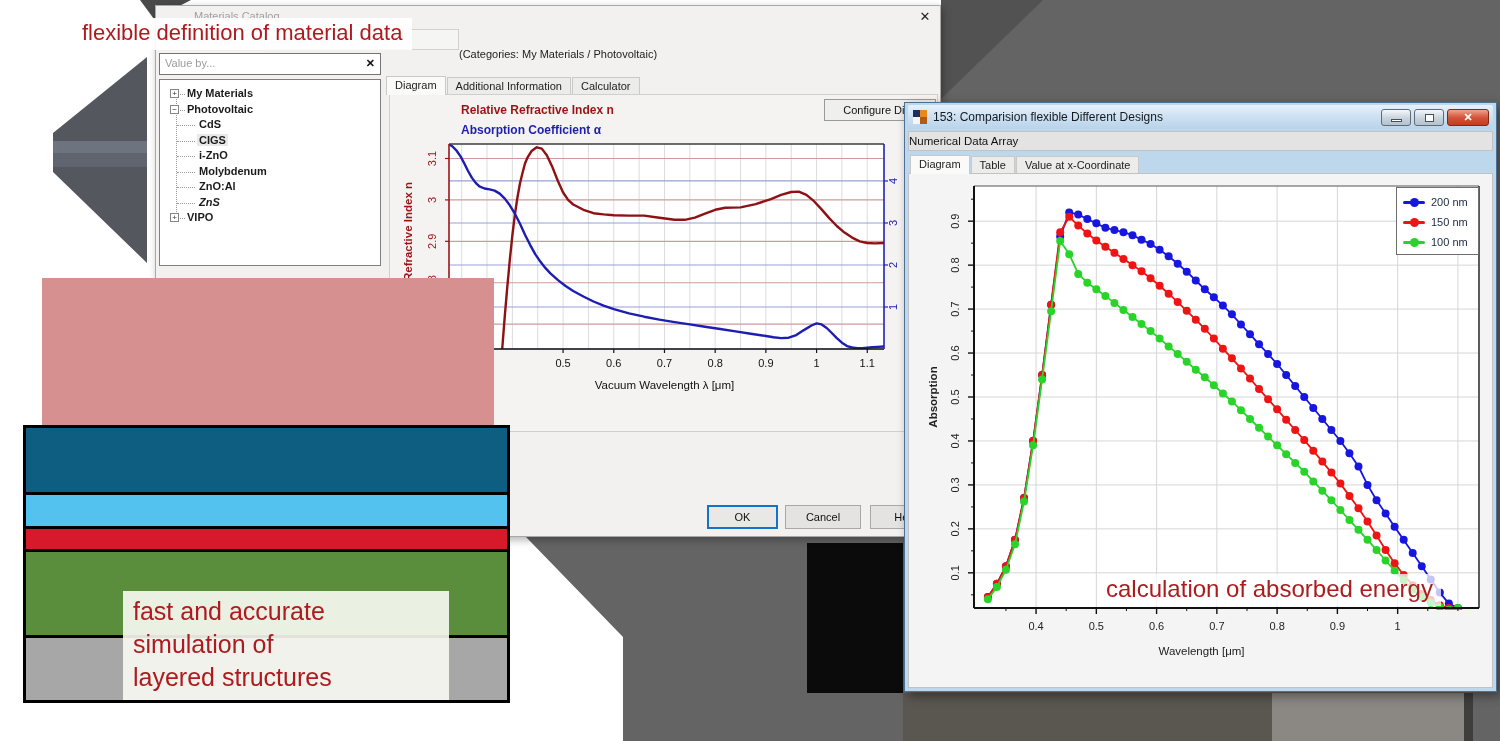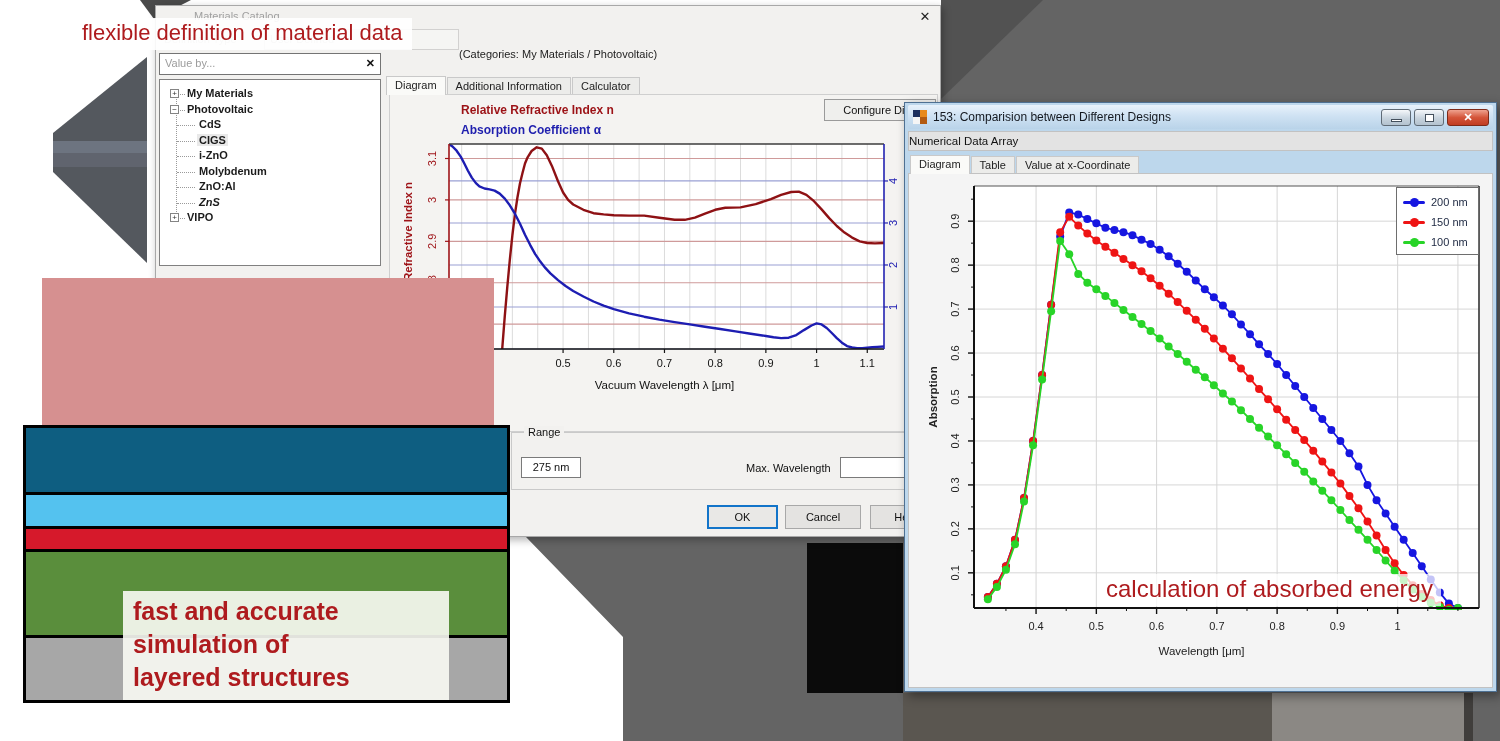--- a/index.html
+++ b/index.html
@@ -50,21 +50,21 @@
   .btn{position:absolute;height:24px;background:#e4e3e1;border:1px solid #a8a8a8;font-size:11px;
        text-align:center;line-height:22px;color:#111;}
   .btn.focus{border:2px solid #1274c9;line-height:20px;background:#e9e8e6;}
 
   
   .gfx{position:absolute;z-index:20;}
   .layer{position:absolute;left:23px;width:487px;border:3px solid #000;}
   .ann{position:absolute;color:#ae1b1e;z-index:40;}
   .ann-top{left:70px;top:18px;background:rgba(255,255,255,.9);padding:2px 10px 4px 12px;font-size:22px;}
   .ann-fast{left:123px;top:591px;width:326px;background:rgba(249,251,244,.9);padding:4px 8px 6px 10px;
-            font-size:25px;line-height:33px;z-index:25;font-weight:bold;}
+            font-size:25px;line-height:33px;z-index:25;}
   .ann-abs{left:1098px;top:574px;background:rgba(255,255,255,.75);padding:1px 8px 3px 8px;font-size:24px;}
 
   
   .win{position:absolute;left:904px;top:102px;width:593px;height:590px;background:#bdd7ec;
        border:1px solid #4e7092;box-shadow:4px 4px 10px rgba(0,0,0,.4);z-index:30;}
   .wtitle{position:absolute;left:3px;top:2px;width:585px;height:24px;display:flex;align-items:center;
           background:linear-gradient(#e8f2fb,#cfe2f3 45%,#b9d3e9);border-radius:2px;}
   .wicon{width:14px;height:14px;margin:0 6px 0 5px;display:grid;grid-template-columns:7px 7px;grid-template-rows:7px 7px;}
   .wicon span{display:block;}
   .wtext{font-size:12px;color:#14181f;flex:1;white-space:nowrap;overflow:hidden;}
@@ -243,26 +243,20 @@
         <line x1="369.8706293706294" y1="220" x2="369.8706293706294" y2="224" stroke="#141414" stroke-width="1.2"></line>
         <text x="369.8706293706294" y="238" fill="#111111" font-size="11" text-anchor="middle" font-family="&quot;Liberation Sans&quot;,sans-serif" font-weight="400">0.9</text>
         <line x1="420.5699300699301" y1="220" x2="420.5699300699301" y2="224" stroke="#141414" stroke-width="1.2"></line>
         <text x="420.5699300699301" y="238" fill="#111111" font-size="11" text-anchor="middle" font-family="&quot;Liberation Sans&quot;,sans-serif" font-weight="400">1</text>
         <line x1="471.2692307692308" y1="220" x2="471.2692307692308" y2="224" stroke="#141414" stroke-width="1.2"></line>
         <text x="471.2692307692308" y="238" fill="#111111" font-size="11" text-anchor="middle" font-family="&quot;Liberation Sans&quot;,sans-serif" font-weight="400">1.1</text>
         <text x="268.5" y="260" fill="#111111" font-size="11.5" text-anchor="middle" font-family="&quot;Liberation Sans&quot;,sans-serif" font-weight="400">Vacuum Wavelength λ [μm]</text>
         <text x="16" y="102.5" fill="#9e1318" font-size="11.5" text-anchor="middle" font-family="&quot;Liberation Sans&quot;,sans-serif" font-weight="600" transform="rotate(-90 16 102.5)">Refractive Index n</text>
       </svg>
 
-    <div class="gbox">
-      <span class="glab">Range</span>
-      <div class="tbox" style="left:9px;top:24px;width:60px;height:21px;">275 nm</div>
-      <div class="glabel" style="left:234px;top:29px;">Max. Wavelength</div>
-      <div class="tbox" style="left:328px;top:24px;width:96px;height:21px;text-align:right;padding-right:3px;">1.12</div>
-    </div>
 
     <div class="btn focus" style="left:551px;top:499px;width:71px;">OK</div>
     <div class="btn" style="left:629px;top:499px;width:76px;">Cancel</div>
     <div class="btn" style="left:714px;top:499px;width:71px;">Help</div>
   </div>
 
   <div class="ann ann-top">flexible definition of material data</div>
 
   <div class="gfx">
     <div style="position: absolute; left: 42px; top: 278px; width: 452px; height: 148px; background: rgb(214, 144, 144);"></div>
@@ -278,21 +272,21 @@
   </div>
 
   <div class="win">
     <div class="wtitle">
       <span class="wicon">
         <span style="background:#1c2f5e;"></span>
           <span style="background:#e8891a;"></span>
         <span style="background:#f5f5f5;"></span>
           <span style="background:#b35a10;"></span>
       </span>
-      <span class="wtext">153: Comparision between Different Designs</span>
+      <span class="wtext">153: Comparision flexible Different Designs</span>
       <span class="wbtns">
         <span class="wbtn">
             <span class="dash"></span>
           </span>
         <span class="wbtn">
             <span class="sq"></span>
           </span>
         <span class="wbtn close">
             <span class="x">✕</span>
           </span>

